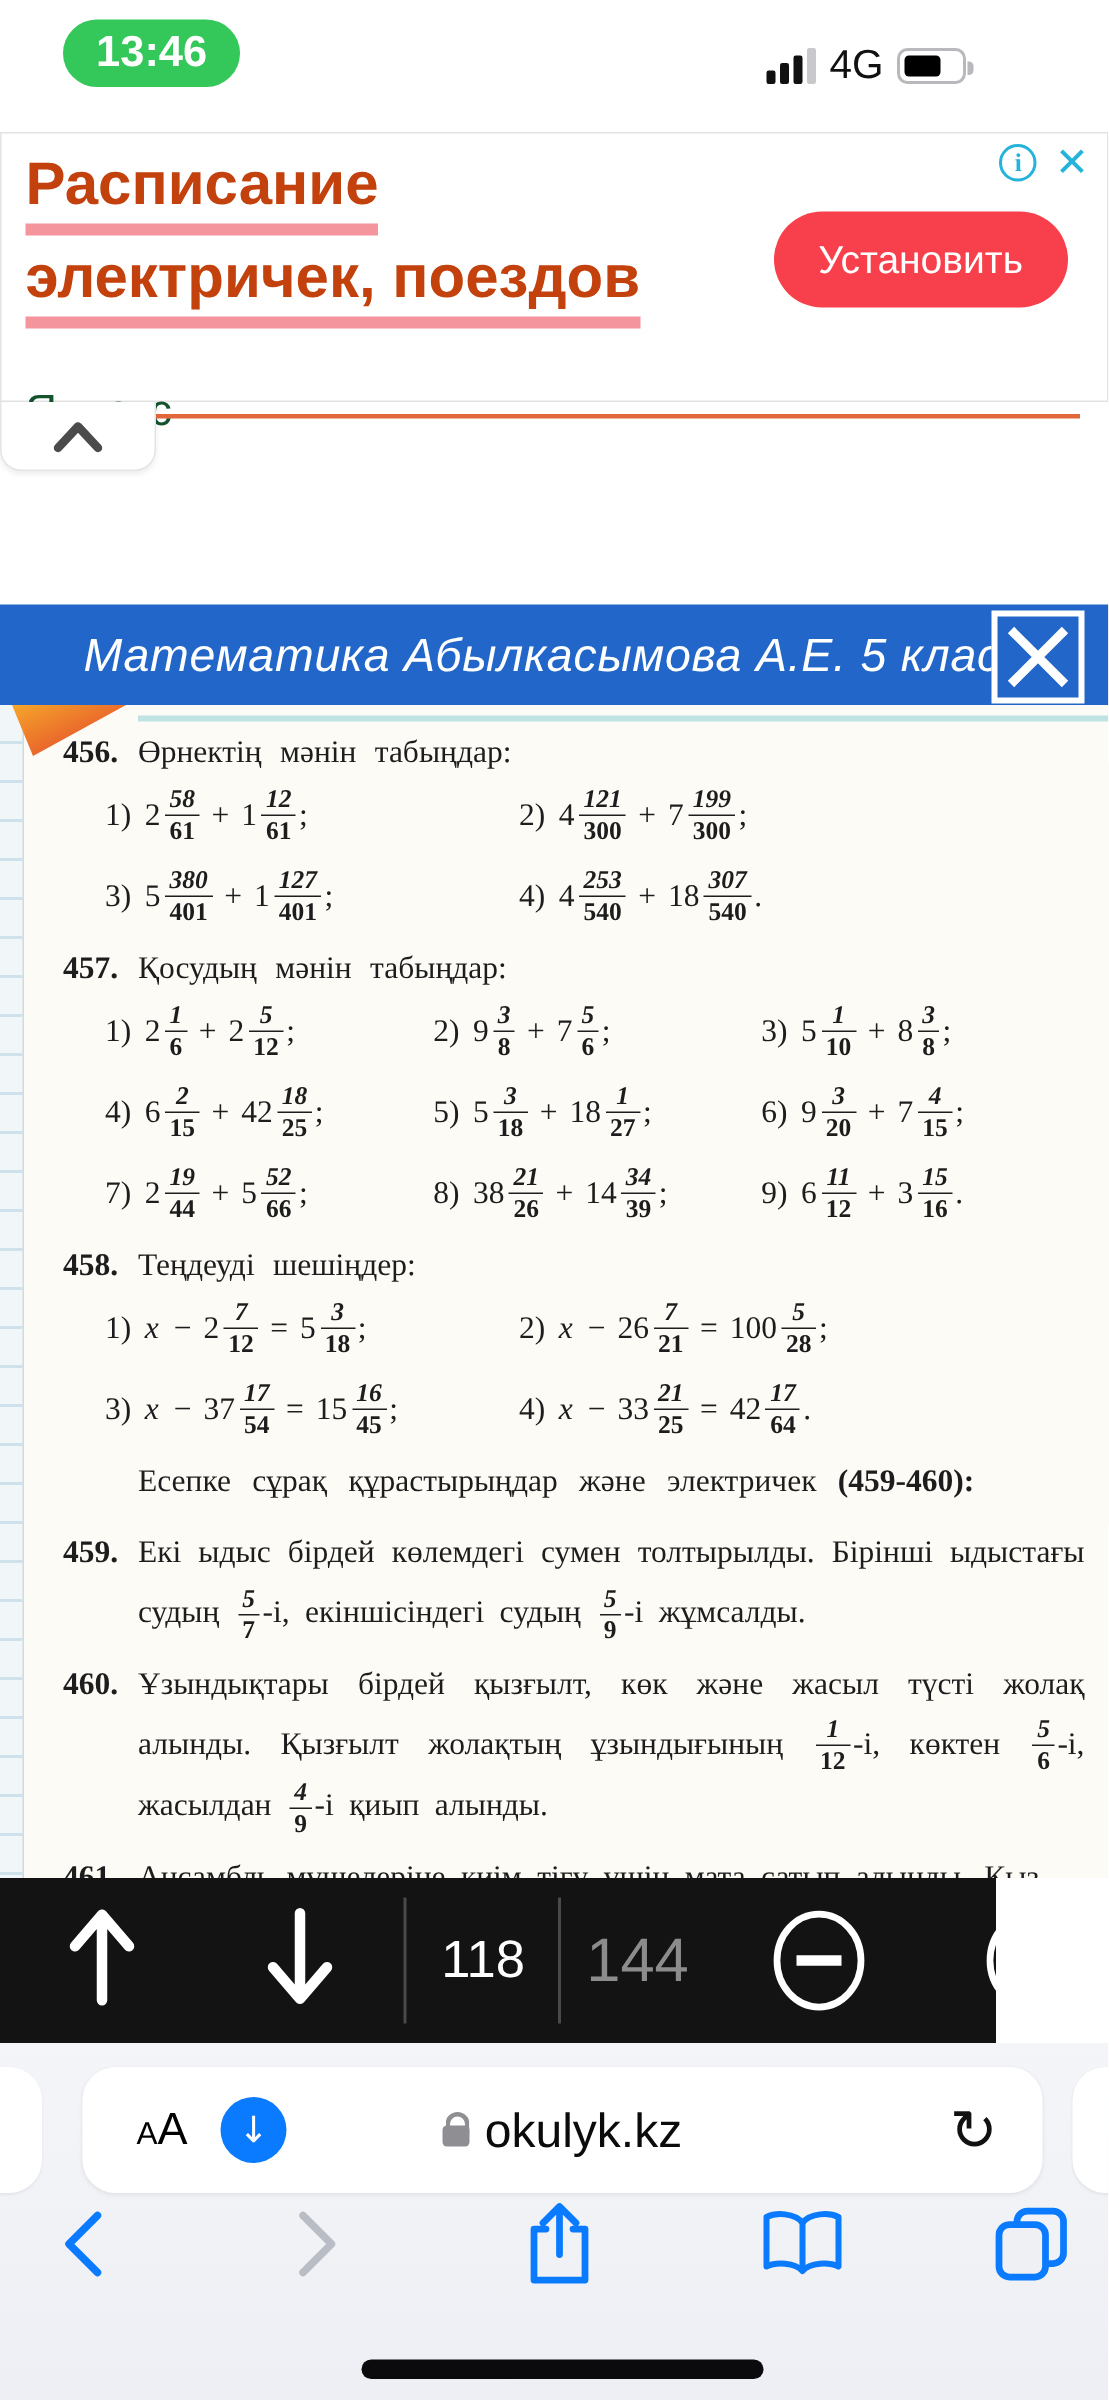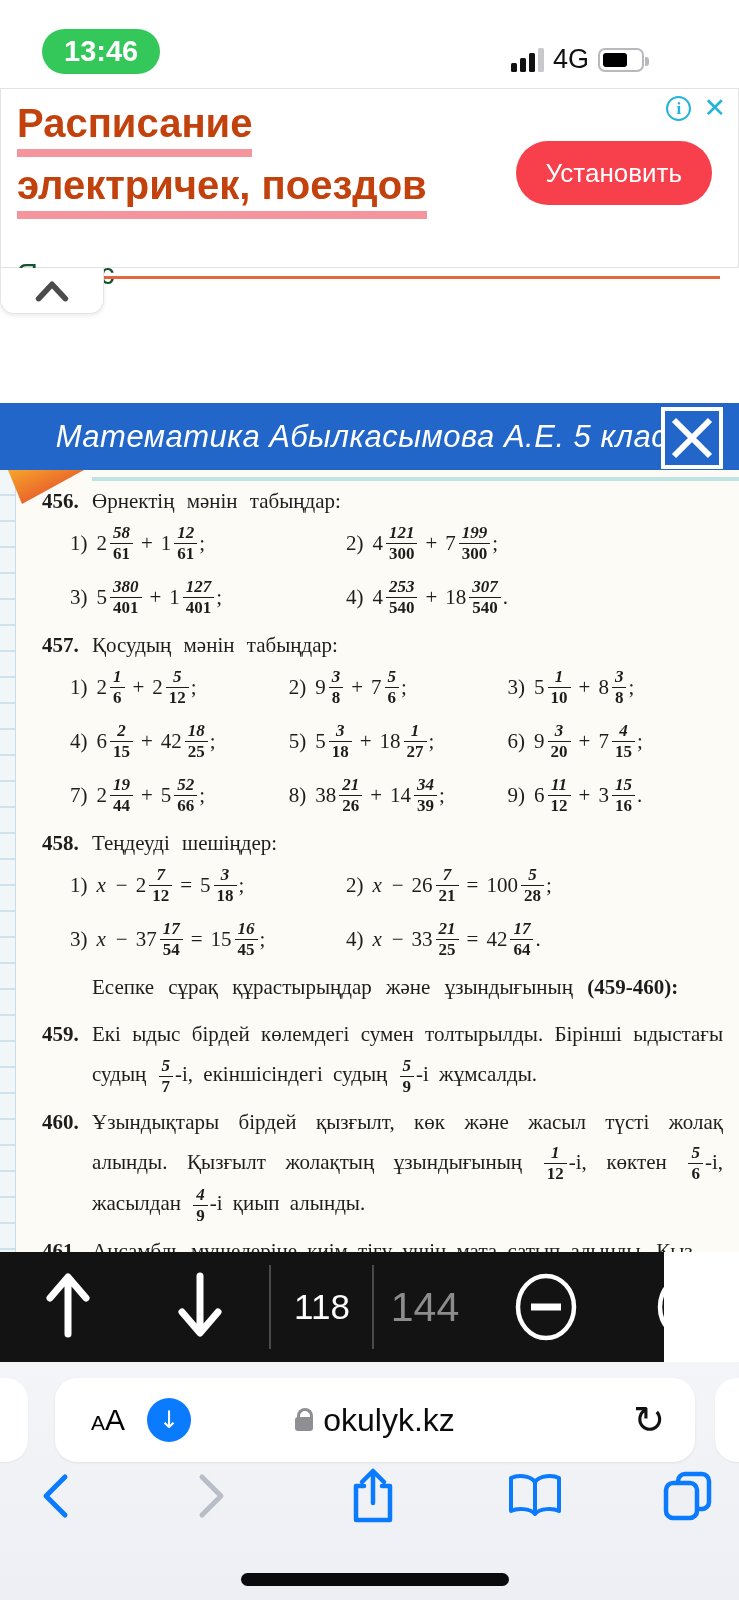--- a/index.html
+++ b/index.html
@@ -5,21 +5,21 @@
   :root{
     --accent-blue:#2166c8; --ios-blue:#0a7aff; --ad-red:#f7404b;
     --underline-pink:#f4949c; --orange-line:#e2683b; --time-green:#34c759;
     --dark-bar:#131313;
   }
   *{margin:0;padding:0;box-sizing:border-box;}
   body{width:739px;height:1600px;font-family:"Liberation Sans",sans-serif;background:#fff;overflow:hidden;}
   #screen{position:relative;width:739px;height:1600px;background:#fff;overflow:hidden;}
 
   
-  #statusbar{position:absolute;left:0;top:16px;width:658px;height:88px;background:#fff;}
+  #statusbar{position:absolute;left:0;top:0;width:658px;height:88px;background:#fff;}
   .time-pill{position:absolute;left:42px;top:13px;background:var(--time-green);color:#fff;
     font-size:29px;font-weight:bold;padding:6px 22px;border-radius:26px;}
   .sb-right{position:absolute;right:14px;top:28px;display:flex;align-items:center;gap:9px;}
   .sig{display:flex;align-items:flex-end;gap:3px;height:24px;}
   .sig i{display:block;width:6px;background:#111;border-radius:1.5px;}
   .sig i:nth-child(1){height:9px}.sig i:nth-child(2){height:14px}.sig i:nth-child(3){height:19px}
   .sig i:nth-child(4){height:24px;background:#c9c9cd}
   .net{font-size:27px;color:#111;}
   .batt{position:relative;width:46px;height:24px;border:2px solid #b9b9bd;border-radius:7px;}
   .batt b{position:absolute;left:3px;top:3px;bottom:3px;width:24px;background:#000;border-radius:3px;}
@@ -543,21 +543,21 @@
                       <span class="den">64</span>
                     </span>
                   </span>
                   <span class="tail">.</span>
                 </div>
               </div>
             </div>
           </div>
         </div>
       <div class="note-line">
-        <span>Есепке  сұрақ  құрастырыңдар   және  ұзындығының</span>
+        <span>Есепке  сұрақ  құрастырыңдар   және  электричек</span>
         <b>(459-460):</b>
       </div>
       <div id="word-problems">
           <div class="wp">
             <span class="wp-num">459.</span>
             <div class="wp-text"><span>Екі ыдыс бірдей көлемдегі сумен толтырылды. Бірінші ыдыстағы судың </span><span class="frac">
                 <span class="num">5</span>
                 <span class="den">7</span>
               </span><span>-і, екіншісіндегі судың </span><span class="frac">
                 <span class="num">5</span>

